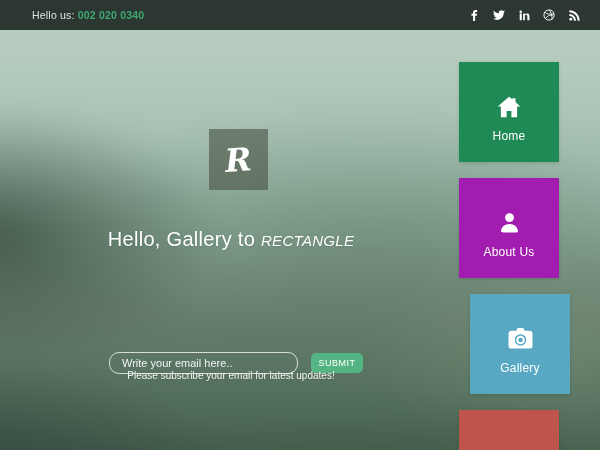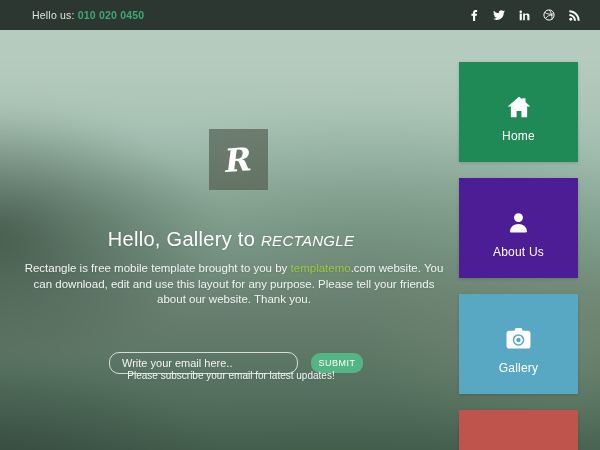--- a/index.html
+++ b/index.html
@@ -67,41 +67,41 @@
     border:none; border-radius:5px; color:#fff; font-size:9px; letter-spacing:0.5px;
     cursor:pointer; z-index:3; font-family:"Liberation Sans", sans-serif;
   }
   .note {
     position:absolute; left:0; top:370px; width:462px; text-align:center;
     color:#f4f6f4; font-size:10px; z-index:3; text-shadow:0 1px 2px rgba(0,0,0,0.10);
   }
 
   
   .tile {
-    position:absolute; left:459px; width:119px; height:100px; z-index:4;
+    position:absolute; left:459px; width:100px; height:100px; z-index:4;
     display:flex; flex-direction:column; align-items:center; justify-content:center;
     padding-top:12px; cursor:pointer; box-shadow:0 1px 3px rgba(0,0,0,0.15);
   }
   .tile .icon { height:26px; display:flex; align-items:center; justify-content:center; }
   .tile .label { color:#fff; font-size:12px; margin-top:9px; letter-spacing:0.2px; }
   .tile-0 { top:62px; }
   .tile-1 { top:178px; }
   .tile-2 { top:294px; }
   .tile-3 { top:410px; }
 </style>
 </head>
 <body>
 
 <div class="page">
   <div class="bg"></div>
 
   <header class="topbar">
     <div class="call">
       <span>Hello us:</span>
-      <a href="#" style="color: rgb(63, 168, 115);">010 020 0450</a>
+      <a href="#" style="color: rgb(63, 168, 115);">002 020 0340</a>
     </div>
     <div class="social">
       <span>
         <svg width="11" height="11" viewBox="0 0 16 16" fill="#fff">
             <path d="M9.6 3h2.2V.1C11.4.1 10.5 0 9.5 0 7.3 0 5.9 1.3 5.9 3.7V5.4H3.5v2.9h2.4V16h3V8.3h2.4l.4-2.9H8.9V3.9c0-.6.2-.9.7-.9z"></path>
           </svg>
       </span>
       <span>
         <svg width="12" height="12" viewBox="0 0 16 16" fill="#fff">
             <path d="M16 3.1c-.6.3-1.2.4-1.9.5.7-.4 1.2-1 1.4-1.8-.6.4-1.3.7-2.1.8-.6-.6-1.5-1-2.4-1-1.8 0-3.3 1.5-3.3 3.3 0 .3 0 .5.1.7C5.1 5.5 2.7 4.2 1.1 2.2c-.3.5-.4 1-.4 1.6 0 1.1.6 2.1 1.5 2.7-.5 0-1-.2-1.5-.4v.1c0 1.6 1.1 2.9 2.6 3.2-.3.1-.6.1-.9.1-.2 0-.4 0-.6-.1.4 1.3 1.6 2.3 3.1 2.3-1.1.9-2.5 1.4-4.1 1.4H0c1.5.9 3.2 1.5 5 1.5 6 0 9.3-5 9.3-9.3v-.4c.7-.5 1.3-1.1 1.7-1.8z"></path>
@@ -126,48 +126,47 @@
       </span>
     </div>
   </header>
 
   <div class="logo">
     <span>R</span>
   </div>
 
   <h1 class="title"><span>Hello, Gallery to </span><span class="brand">RECTANGLE</span></h1>
 
-  <p class="desc"><span>Rectangle is free mobile template brought to you by </span><a href="#" style="color: rgb(156, 200, 62);">templatemo</a><span>.com website. You can download, edit and use this layout for any purpose. Please tell your friends about our website. Thank you.</span></p>
 
   <input class="email-input" type="text" placeholder="Write your email here.." style="">
-  <button class="submit-btn" style="background: rgb(85, 180, 131); border-radius: 9px;">SUBMIT</button>
+  <button class="submit-btn" style="background: rgb(85, 180, 131);">SUBMIT</button>
 
   <div class="note">Please subscribe your email for latest updates!</div>
 
   <nav>
     <div class="tile tile-0" style="background: rgb(31, 138, 86); color: rgb(31, 138, 86);">
       <span class="icon">
         <svg width="26" height="24" viewBox="0 0 28 26" fill="#fff">
             <path d="M14 2 1.8 12.4h3.4V24h6.2v-6.6h5.2V24h6.2V12.4h3.4L21 7.5V3.4h-3.4v1.2z"></path>
           </svg>
       </span>
       <span class="label">Home</span>
     </div>
 
-    <div class="tile tile-1" style="background: #4c1d95; color: rgb(59, 91, 149);">
+    <div class="tile tile-1" style="background: #a21caf; color: rgb(59, 91, 149);">
       <span class="icon">
         <svg width="25" height="25" viewBox="0 0 28 28" fill="#fff">
             <circle cx="14" cy="8.5" r="5"></circle>
             <path d="M4.5 24.5c0-5.4 4.3-8.7 9.5-8.7s9.5 3.3 9.5 8.7c0 1-21 1-19 0z"></path>
           </svg>
       </span>
       <span class="label">About Us</span>
     </div>
 
-    <div class="tile tile-2" style="background: rgb(88, 168, 196); color: rgb(88, 168, 196);">
+    <div class="tile tile-2" style="background: rgb(88, 168, 196); color: rgb(88, 168, 196); margin-left: 11px;">
       <span class="icon">
         <svg width="27" height="23" viewBox="0 0 28 24" fill="#fff">
             <rect x="10" y="1" width="8" height="6" rx="2"></rect>
             <rect x="1.5" y="4" width="25" height="18.5" rx="3"></rect>
             <circle cx="14" cy="13.5" r="6" fill="currentColor"></circle>
             <circle cx="14" cy="13.5" r="3.4" fill="none" stroke="#fff" stroke-width="2.2"></circle>
           </svg>
       </span>
       <span class="label">Gallery</span>
     </div>

